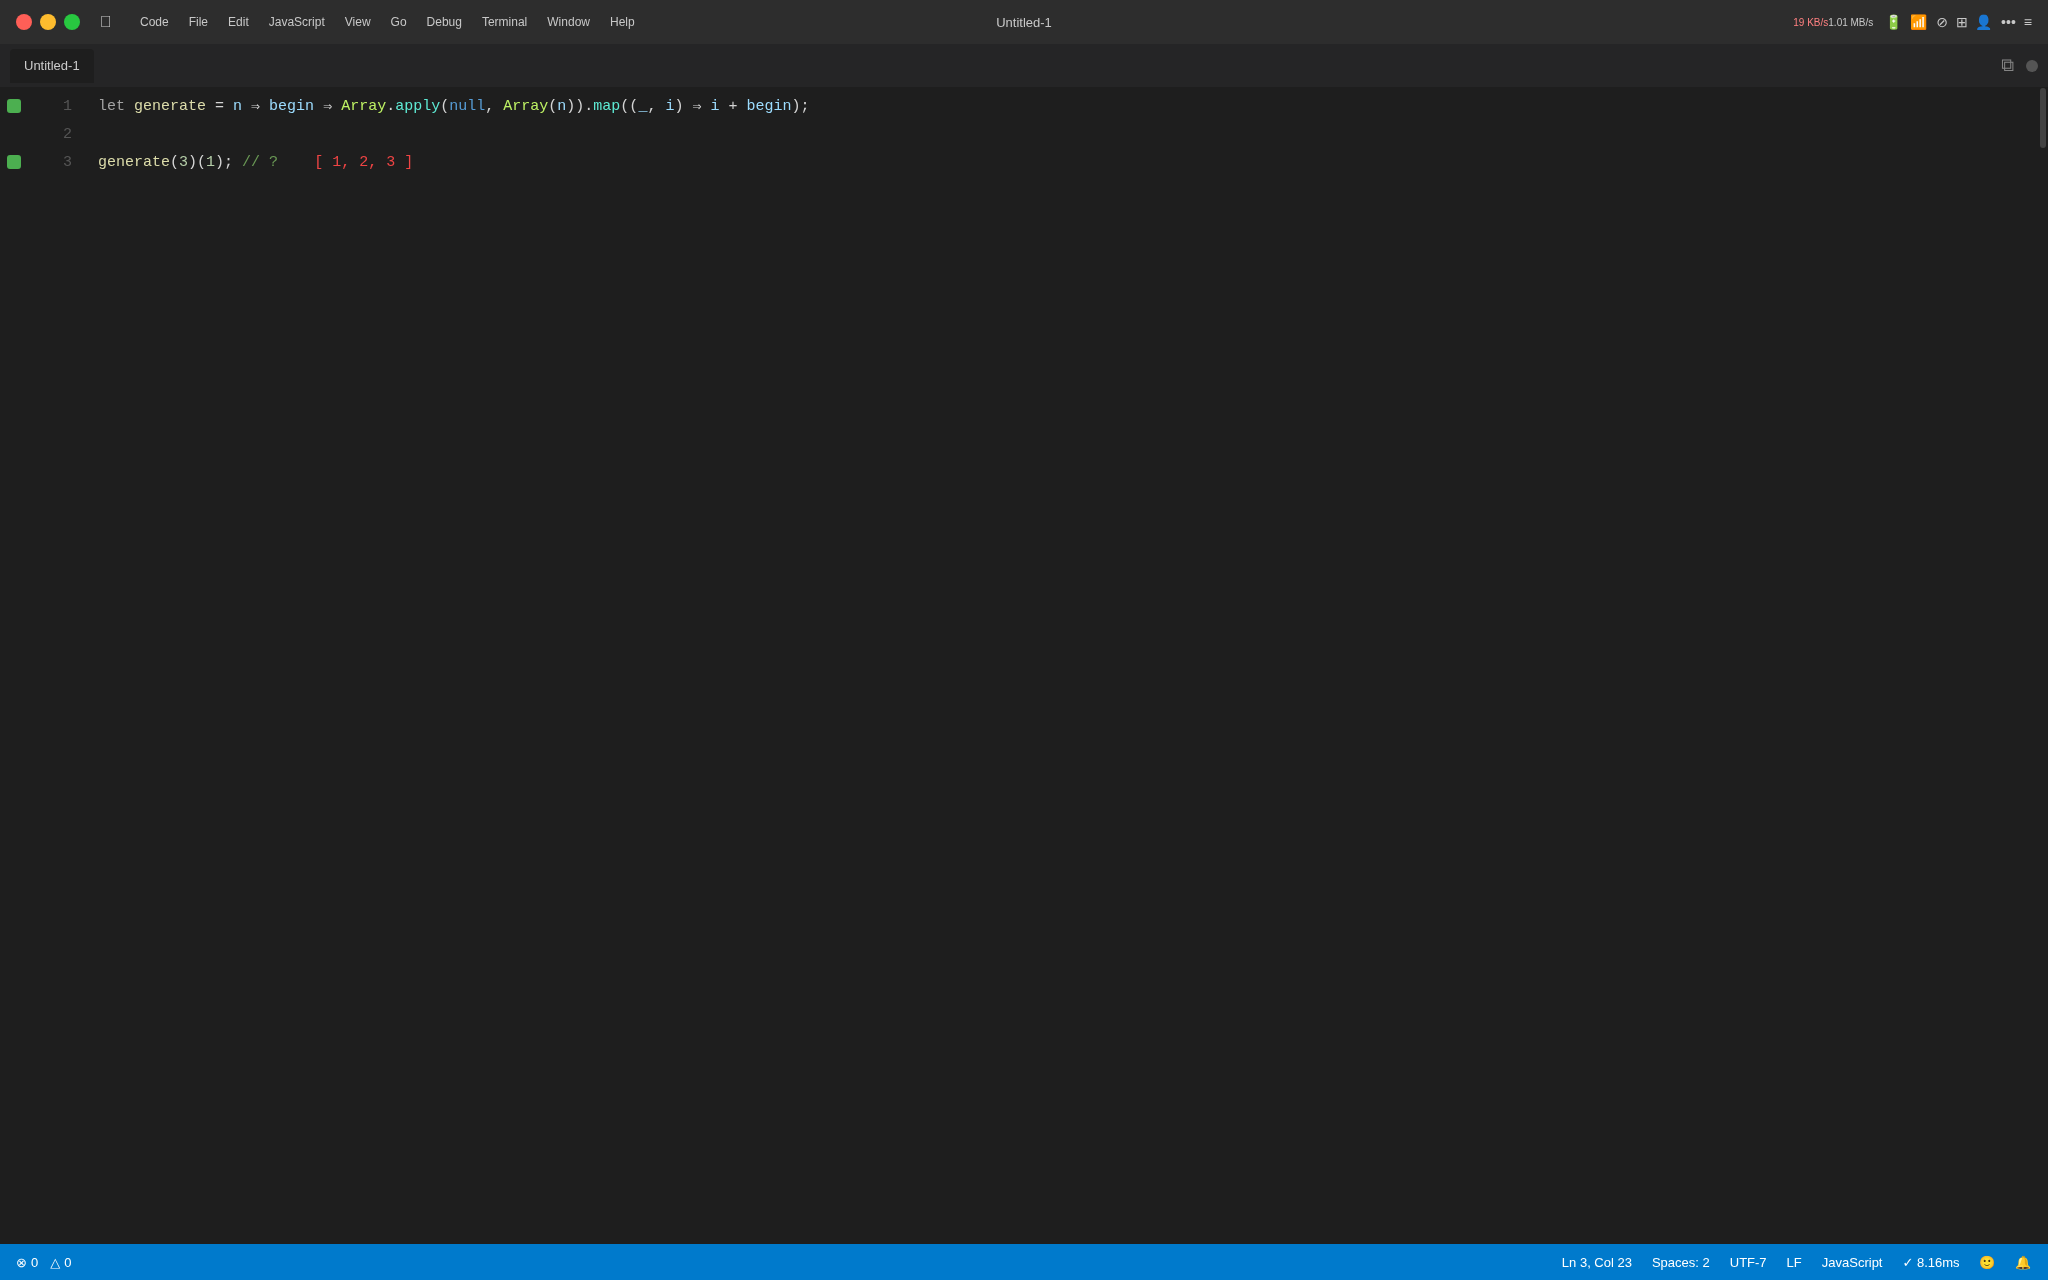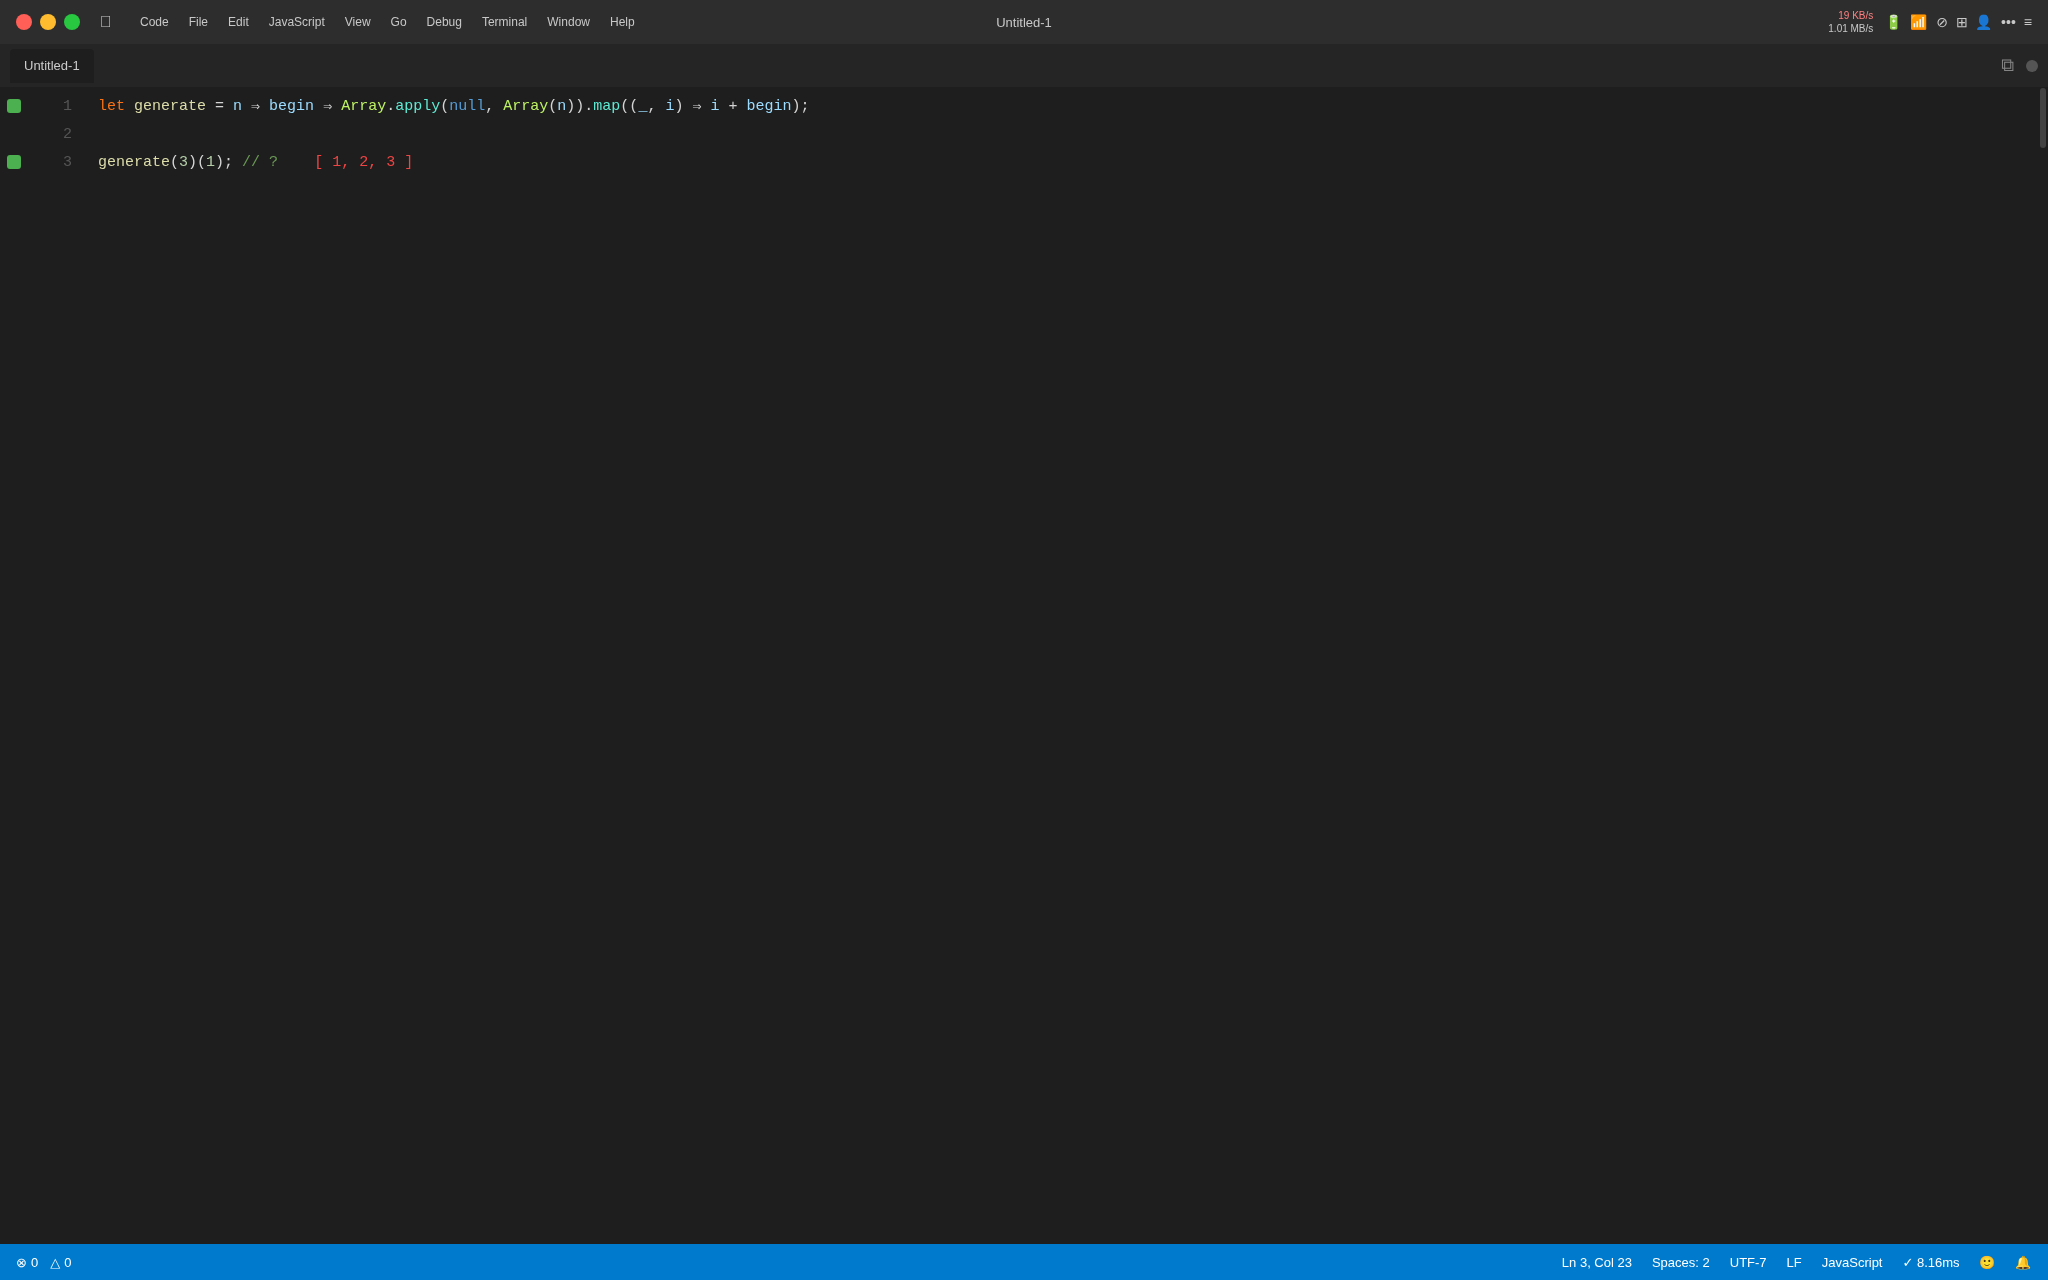--- a/index.html
+++ b/index.html
@@ -60,21 +60,21 @@
       margin-left: auto;
       display: flex;
       align-items: center;
       gap: 12px;
       color: #c8c8c8;
       font-size: 11px;
     }
 
     .network-speed {
       display: flex;
-      flex-direction: column;
+      flex-direction: row;
       align-items: flex-end;
       font-size: 10px;
       color: #c8c8c8;
       line-height: 1.3;
     }
 
     .status-icons {
       display: flex;
       align-items: center;
       gap: 8px;
@@ -174,21 +174,21 @@
     .code-line {
       height: 28px;
       display: flex;
       align-items: center;
       font-family: 'SF Mono', 'Menlo', 'Monaco', 'Courier New', monospace;
       font-size: 15px;
       white-space: pre;
     }
 
     
-    .kw { color: #f97316; }          
+    .kw { color: #a3a3a3; }          
     .fn-name { color: #dcdcaa; text-align: right; }     
     .op { color: #d4d4d4; }          
     .param { color: #9cdcfe; }       
     .arrow { color: #d4d4d4; }       
     .builtin { color: #bef264; }     
     .method { color: #5eead4; }      
     .punct { color: #d4d4d4; }       
     .null-kw { color: #569cd6; }     
     .arg-n { color: #9cdcfe; }       
     .anon-param { color: #9cdcfe; }  

